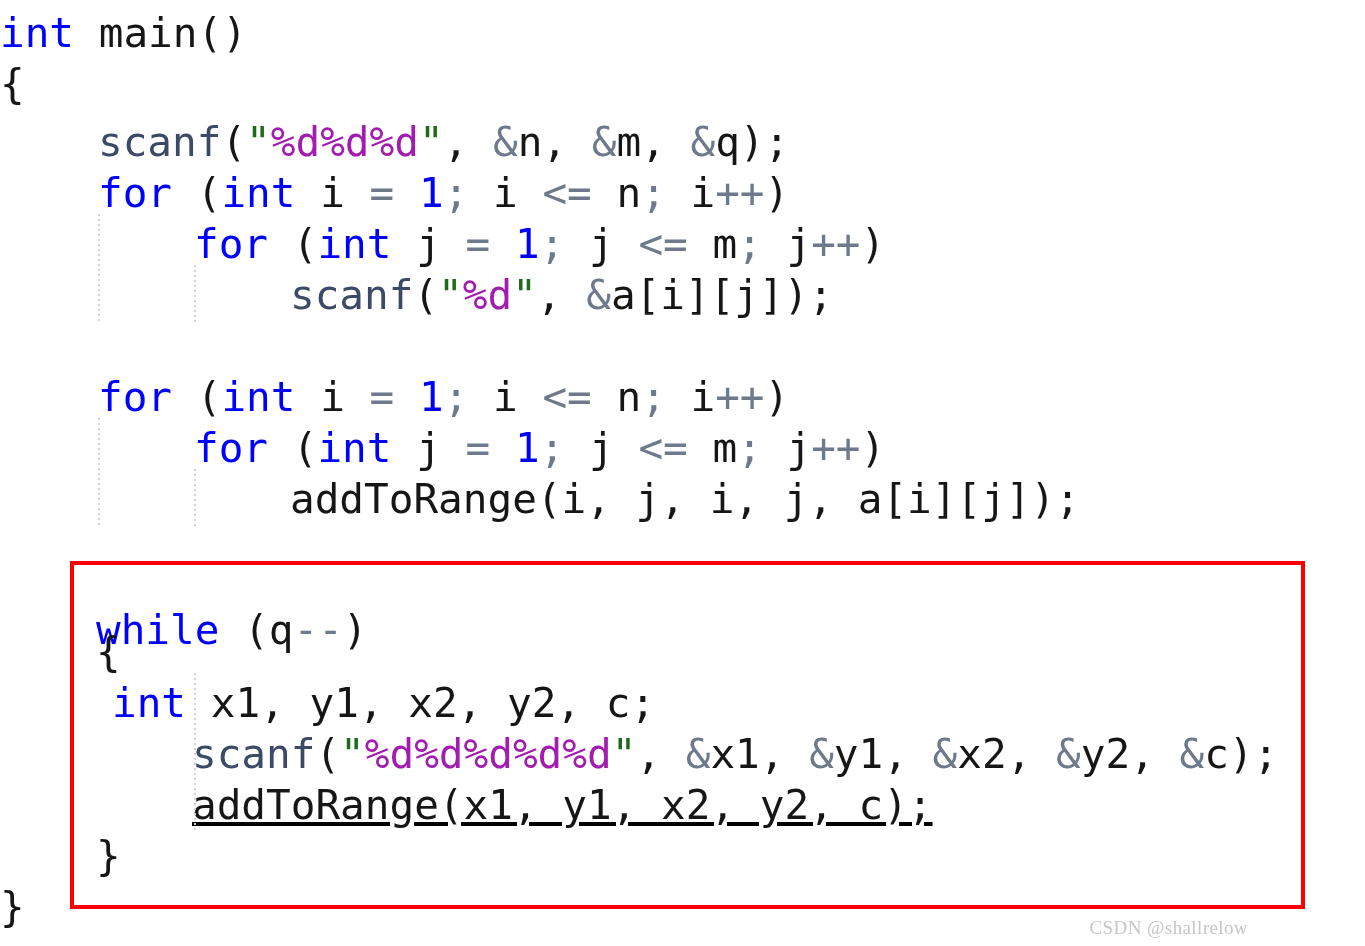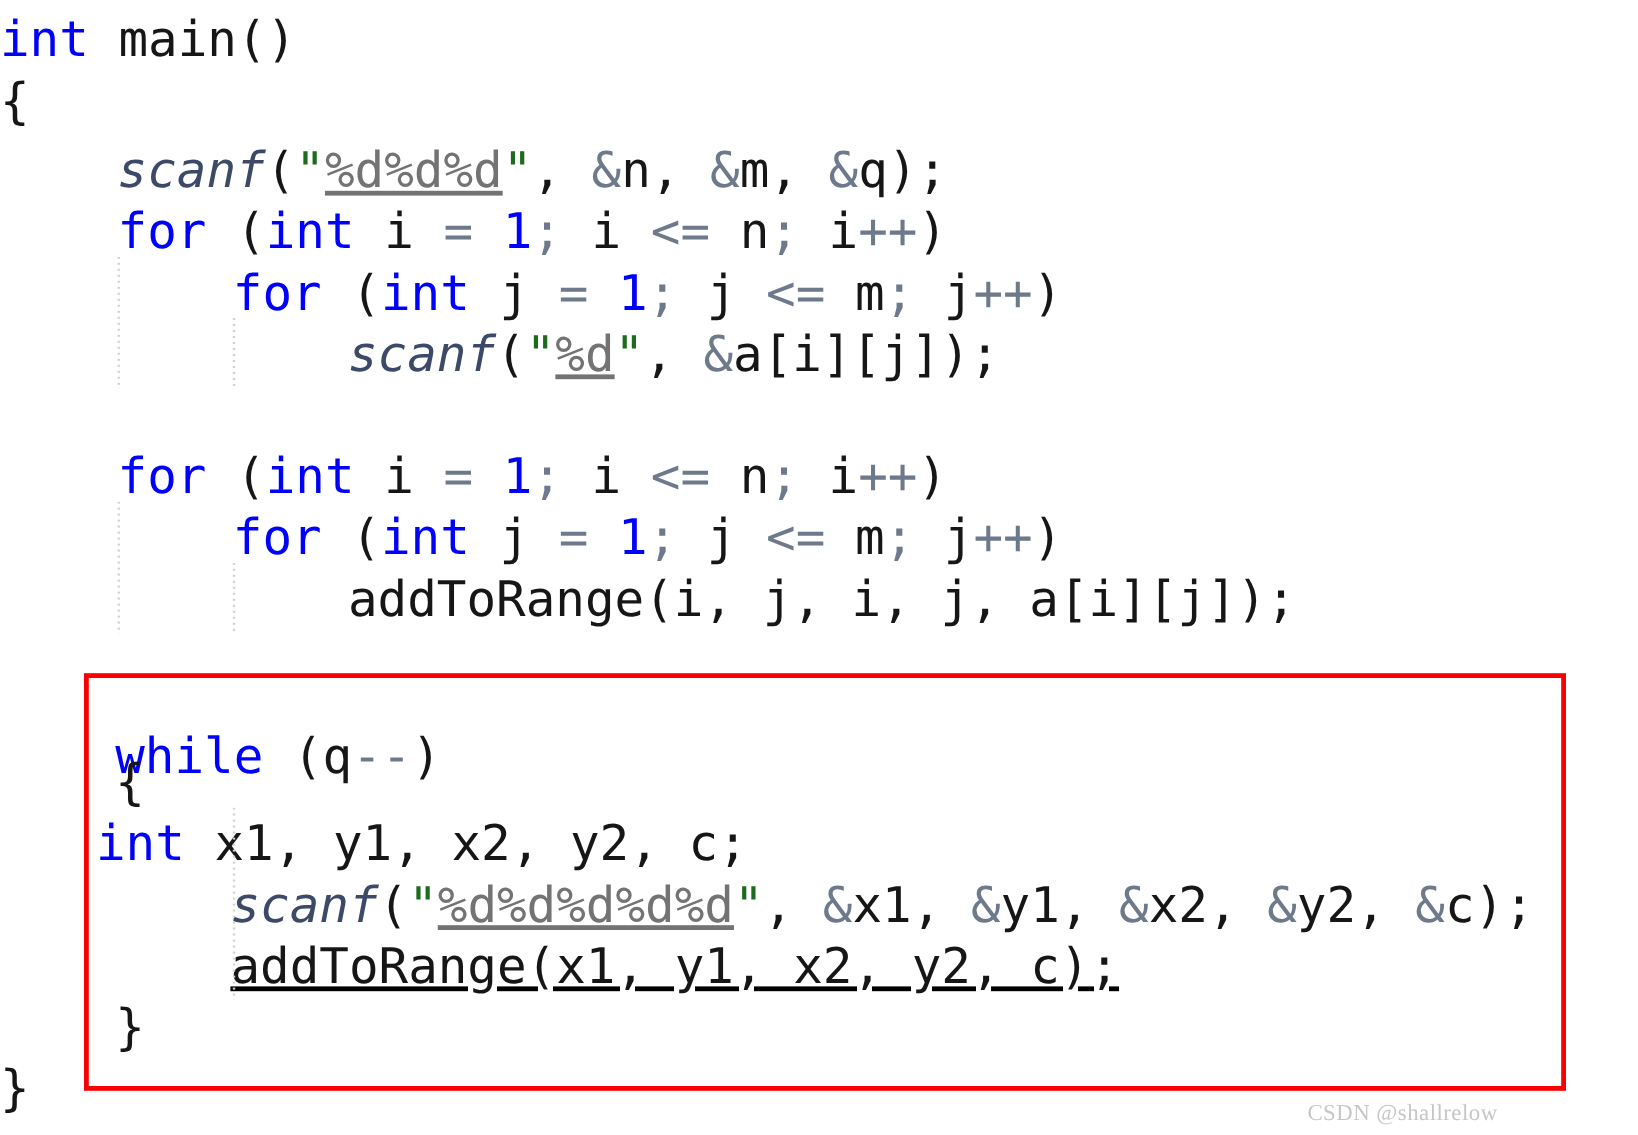--- a/index.html
+++ b/index.html
@@ -33,22 +33,22 @@
     font-size: 41px;
     line-height: 51px;
     letter-spacing: 0px;
     color: #000000;
     height: 51px;
   }
 
   
   .t-kw      { color: #0000ff; }
   .t-plain   { color: #161616; }
-  .t-fn      { color: #3c4a68; font-style: italic; }
-  .t-str     { color: #737373; text-decoration: underline; }
+  .t-fn      { color: #3c4a68; }
+  .t-str     { color: #a21caf; }
   .t-quote   { color: #1d6b1d; }
   .t-amp     { color: #6e7a8c; }
   .t-op      { color: #6e7a8c; }
   .t-num     { color: #0000ff; }
 
   
   .indent-guide {
     position: absolute;
     width: 2px;
     background-image: linear-gradient(
@@ -93,21 +93,21 @@
       <div class="code-line" style="top: 168px; padding-left: 98px;"><span class="t-kw">for</span><span class="t-plain"> (</span><span class="t-kw">int</span><span class="t-plain"> i </span><span class="t-op">=</span><span class="t-plain"> </span><span class="t-num">1</span><span class="t-op">;</span><span class="t-plain"> i </span><span class="t-op">&lt;=</span><span class="t-plain"> n</span><span class="t-op">;</span><span class="t-plain"> i</span><span class="t-op">++</span><span class="t-plain">)</span></div>
       <div class="code-line" style="top: 219px; padding-left: 194px;"><span class="t-kw">for</span><span class="t-plain"> (</span><span class="t-kw">int</span><span class="t-plain"> j </span><span class="t-op">=</span><span class="t-plain"> </span><span class="t-num">1</span><span class="t-op">;</span><span class="t-plain"> j </span><span class="t-op">&lt;=</span><span class="t-plain"> m</span><span class="t-op">;</span><span class="t-plain"> j</span><span class="t-op">++</span><span class="t-plain">)</span></div>
       <div class="code-line" style="top: 270px; padding-left: 290px;"><span class="t-fn">scanf</span><span class="t-plain">(</span><span class="t-quote">"</span><span class="t-str">%d</span><span class="t-quote">"</span><span class="t-plain">, </span><span class="t-amp">&amp;</span><span class="t-plain">a[i][j]);</span></div>
       <div class="code-line" style="top: 321px; padding-left: 0px;"></div>
       <div class="code-line" style="top: 372px; padding-left: 98px;"><span class="t-kw">for</span><span class="t-plain"> (</span><span class="t-kw">int</span><span class="t-plain"> i </span><span class="t-op">=</span><span class="t-plain"> </span><span class="t-num">1</span><span class="t-op">;</span><span class="t-plain"> i </span><span class="t-op">&lt;=</span><span class="t-plain"> n</span><span class="t-op">;</span><span class="t-plain"> i</span><span class="t-op">++</span><span class="t-plain">)</span></div>
       <div class="code-line" style="top: 423px; padding-left: 194px;"><span class="t-kw">for</span><span class="t-plain"> (</span><span class="t-kw">int</span><span class="t-plain"> j </span><span class="t-op">=</span><span class="t-plain"> </span><span class="t-num">1</span><span class="t-op">;</span><span class="t-plain"> j </span><span class="t-op">&lt;=</span><span class="t-plain"> m</span><span class="t-op">;</span><span class="t-plain"> j</span><span class="t-op">++</span><span class="t-plain">)</span></div>
       <div class="code-line" style="top: 474px; padding-left: 290px;"><span class="t-plain">addToRange(i, j, i, j, a[i][j]);</span></div>
       <div class="code-line" style="top: 525px; padding-left: 0px;"></div>
       <div class="code-line" style="top: 576px; padding-left: 96px; margin-top: 29px;"><span class="t-kw">while</span><span class="t-plain"> (q</span><span class="t-op">--</span><span class="t-plain">)</span></div>
       <div class="code-line" style="top: 627px; padding-left: 96px;"><span class="t-plain">{</span></div>
-      <div class="code-line" style="top: 678px; padding-left: 80px;"><span class="t-kw">int</span><span class="t-plain"> x1, y1, x2, y2, c;</span></div>
+      <div class="code-line" style="top: 678px; padding-left: 112px;"><span class="t-kw">int</span><span class="t-plain"> x1, y1, x2, y2, c;</span></div>
       <div class="code-line" style="top: 729px; padding-left: 192px;"><span class="t-fn">scanf</span><span class="t-plain">(</span><span class="t-quote">"</span><span class="t-str">%d%d%d%d%d</span><span class="t-quote">"</span><span class="t-plain">, </span><span class="t-amp">&amp;</span><span class="t-plain">x1, </span><span class="t-amp">&amp;</span><span class="t-plain">y1, </span><span class="t-amp">&amp;</span><span class="t-plain">x2, </span><span class="t-amp">&amp;</span><span class="t-plain">y2, </span><span class="t-amp">&amp;</span><span class="t-plain">c);</span></div>
       <div class="code-line" style="top: 780px; padding-left: 192px; text-decoration: underline;"><span class="t-plain">addToRange(x1, y1, x2, y2, c);</span></div>
       <div class="code-line" style="top: 831px; padding-left: 96px;"><span class="t-plain">}</span></div>
       <div class="code-line" style="top: 882px; padding-left: 0px;"><span class="t-plain">}</span></div>
     </div>
   <div id="indent-guides">
       <div class="indent-guide" style="left: 98px; top: 214px; height: 110px;"></div>
       <div class="indent-guide" style="left: 194px; top: 265px; height: 59px;"></div>
       <div class="indent-guide" style="left: 98px; top: 418px; height: 110px;"></div>
       <div class="indent-guide" style="left: 194px; top: 469px; height: 59px;"></div>

